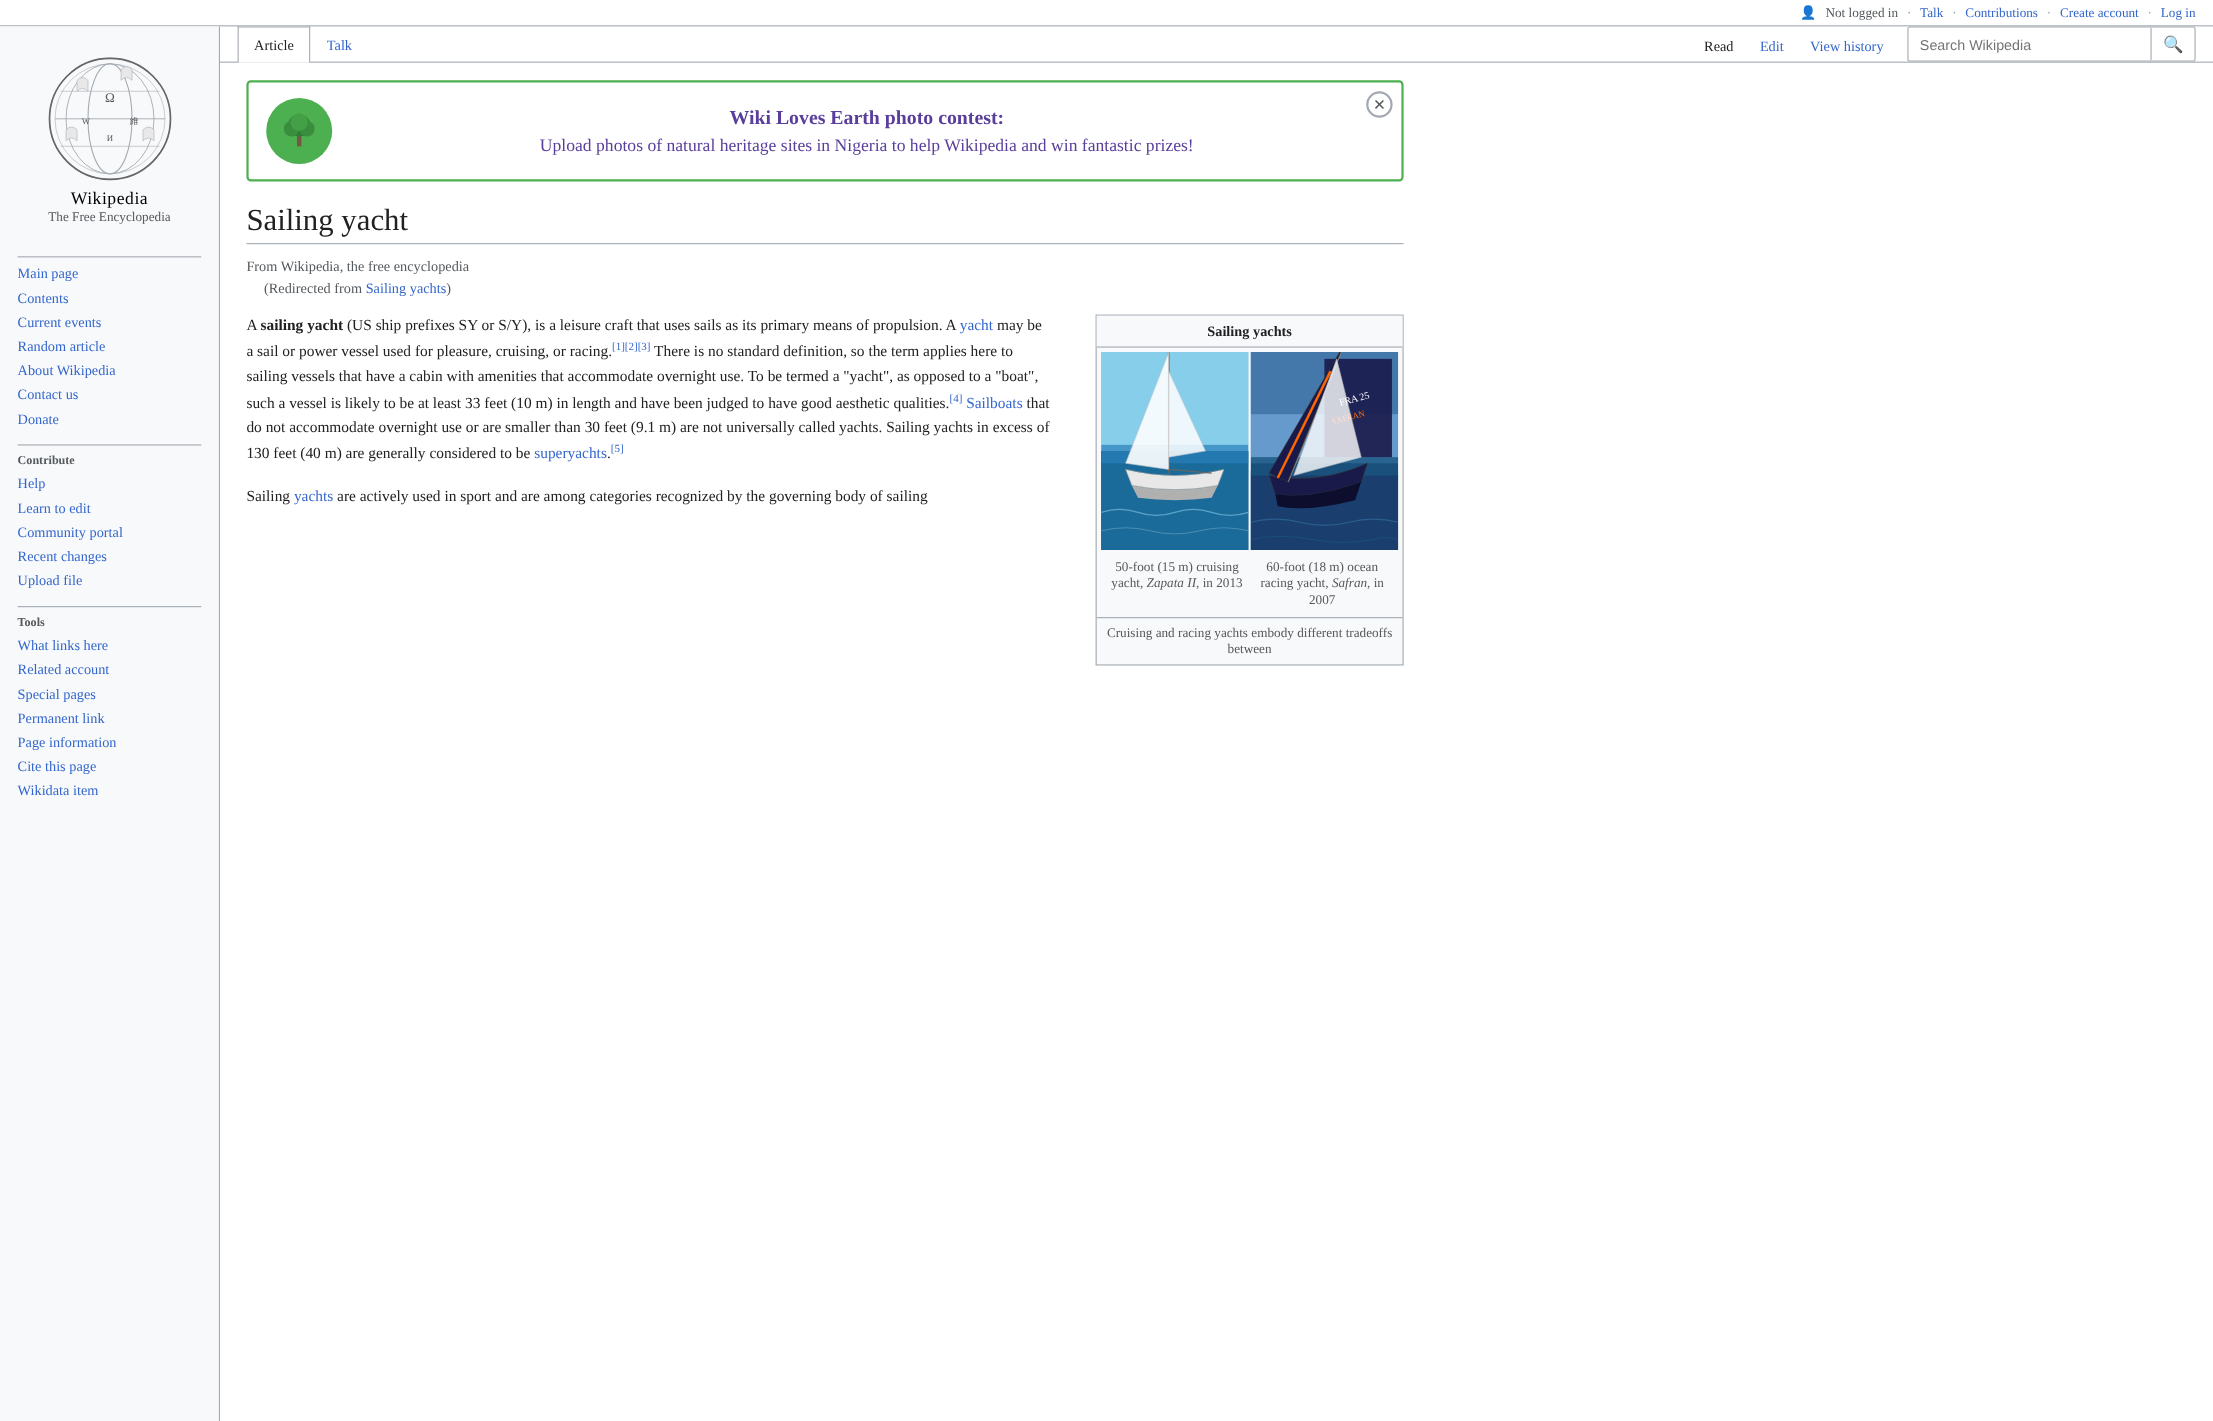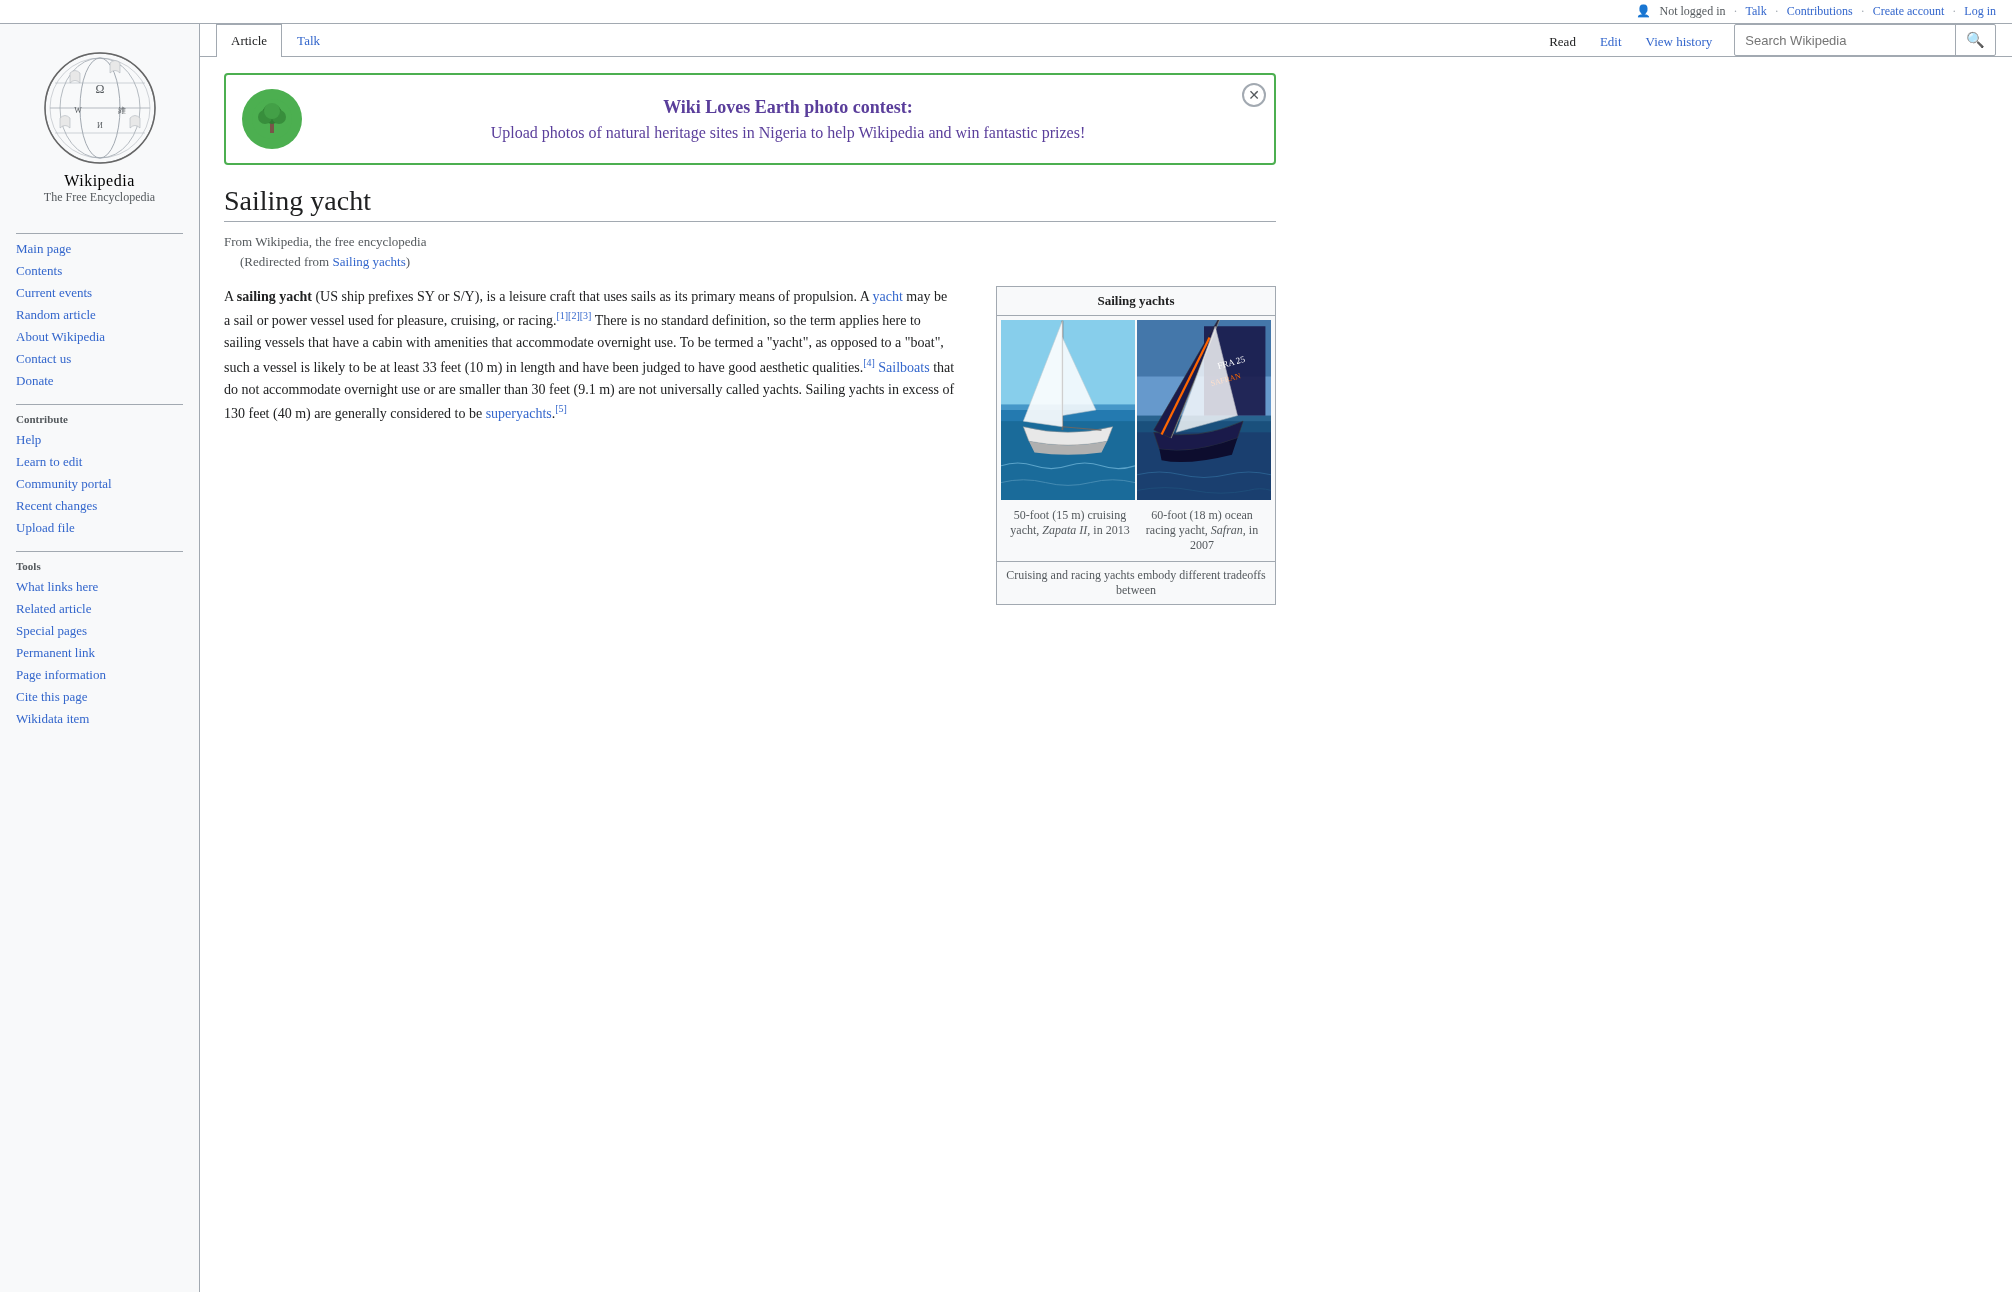--- a/index.html
+++ b/index.html
@@ -337,21 +337,21 @@
       <a href="#" class="sidebar-link">Learn to edit</a>
       <a href="#" class="sidebar-link">Community portal</a>
       <a href="#" class="sidebar-link">Recent changes</a>
       <a href="#" class="sidebar-link">Upload file</a>
     </div>
 
     <div class="sidebar-section">
       <hr class="sidebar-divider">
       <div class="sidebar-section-title">Tools</div>
       <a href="#" class="sidebar-link">What links here</a>
-      <a href="#" class="sidebar-link">Related article</a>
+      <a href="#" class="sidebar-link">Related account</a>
       <a href="#" class="sidebar-link">Special pages</a>
       <a href="#" class="sidebar-link">Permanent link</a>
       <a href="#" class="sidebar-link">Page information</a>
       <a href="#" class="sidebar-link">Cite this page</a>
       <a href="#" class="sidebar-link">Wikidata item</a>
     </div>
   </div>
 
   <div id="main">
 
@@ -397,20 +397,23 @@
 
       <p class="article-source">From Wikipedia, the free encyclopedia</p>
       <p class="article-redirect">
         <span>(Redirected from </span><a href="#">Sailing yachts</a><span>)</span>
       </p>
 
       <div class="article-body">
         <div class="article-text">
           <p>
             A <b>sailing yacht</b> (US ship prefixes SY or S/Y), is a leisure craft that uses sails as its primary means of propulsion. A <a href="#">yacht</a> may be a sail or power vessel used for pleasure, cruising, or racing.<sup><a href="#">[1]</a><a href="#">[2]</a><a href="#">[3]</a></sup> There is no standard definition, so the term applies here to sailing vessels that have a cabin with amenities that accommodate overnight use. To be termed a "yacht", as opposed to a "boat", such a vessel is likely to be at least 33 feet (10 m) in length and have been judged to have good aesthetic qualities.<sup><a href="#">[4]</a></sup> <a href="#">Sailboats</a> that do not accommodate overnight use or are smaller than 30 feet (9.1 m) are not universally called yachts. Sailing yachts in excess of 130 feet (40 m) are generally considered to be <a href="#">superyachts</a>.<sup><a href="#">[5]</a></sup>
+          </p>
+          <p class="article-second-para">
+            Sailing <a href="#">yachts</a> are actively used in sport and are among categories recognized by the governing body of sailing
           </p>
         </div>
 
         <div class="infobox">
           <div class="infobox-title">Sailing yachts</div>
           <div class="infobox-images">
 
             <div class="infobox-img yacht-img-1">
               <svg width="100%" height="100%" viewBox="0 0 120 180" preserveAspectRatio="xMidYMid slice">
 

